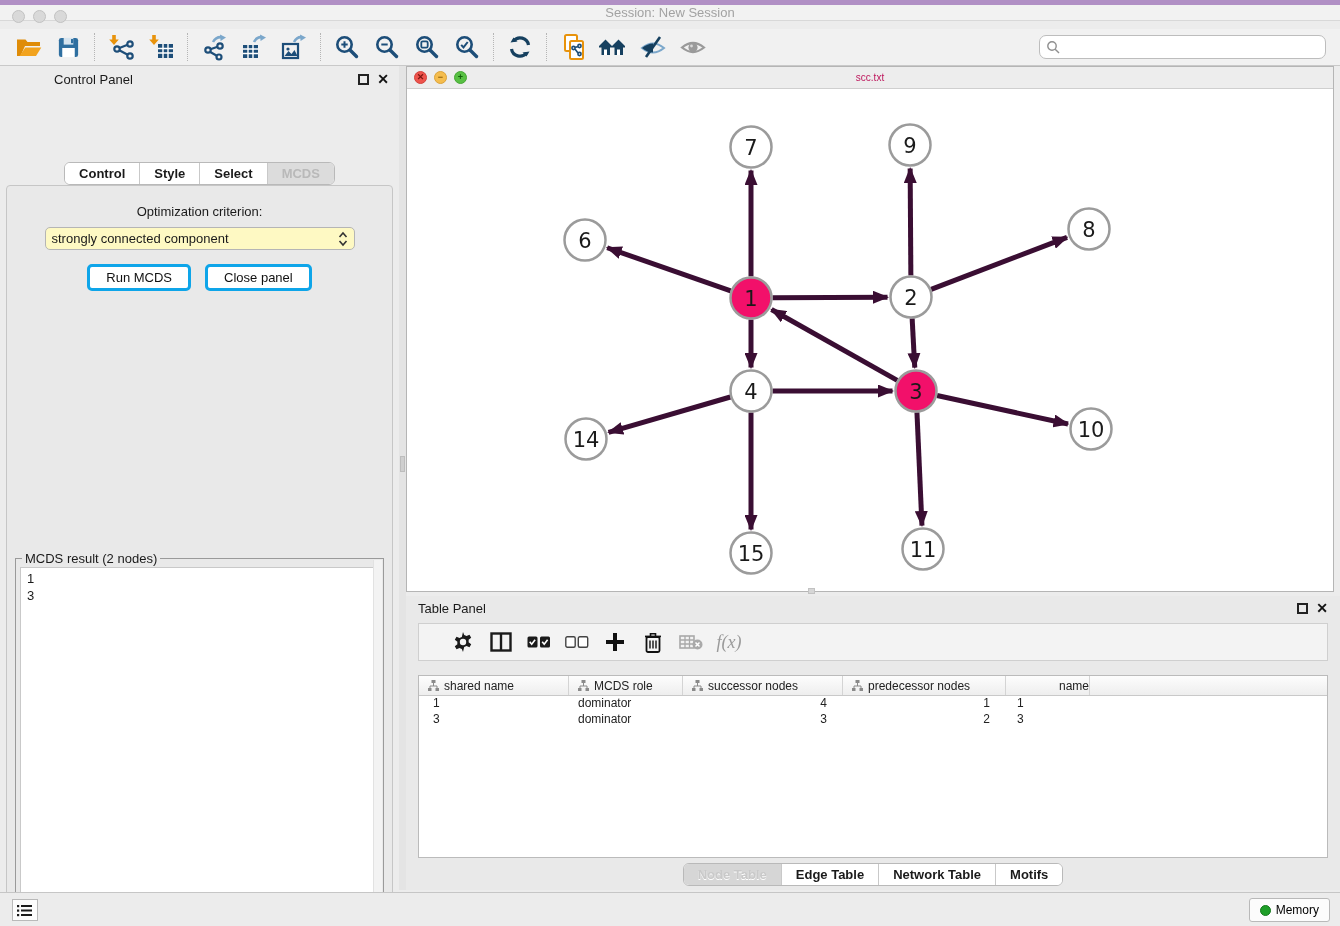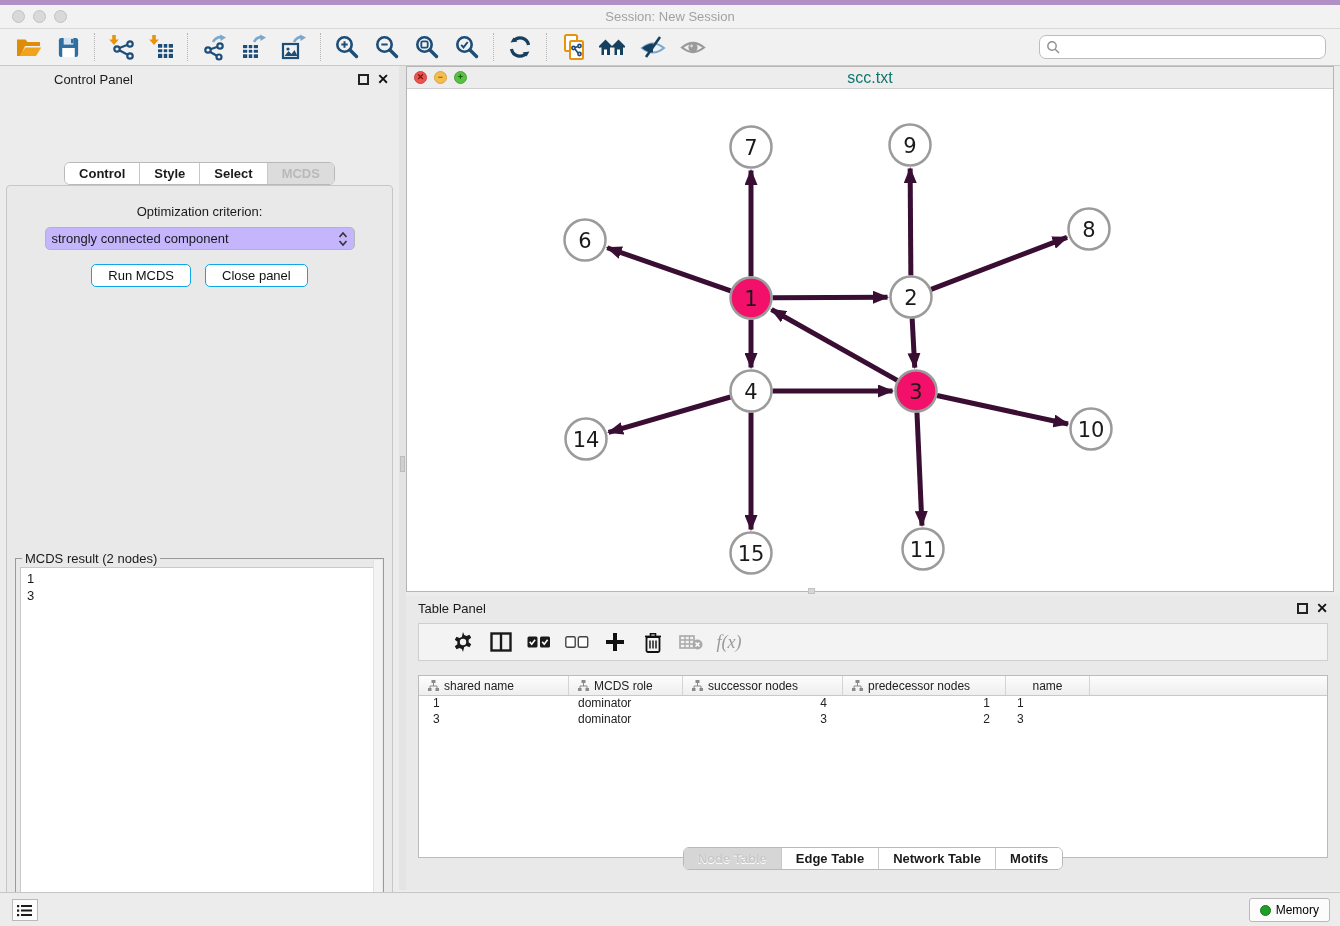--- a/index.html
+++ b/index.html
@@ -3,21 +3,21 @@
 <meta charset="utf-8">
 <style>
   * { margin:0; padding:0; box-sizing:border-box; }
   html,body { background:#d8d8d8; }
   body { font-family:"Liberation Sans", sans-serif; }
   .app { position:relative; width:1340px; height:926px; background:#ececec; overflow:hidden;
          font-size:13px; color:#1a1a1a; }
 
   
   .desktop-strip { position:absolute; left:0; top:0; width:1340px; height:5px; background:#b190c5; }
-  .titlebar { position:absolute; left:0; top:5px; width:1340px; height:24px; background:#f2f2f2;
+  .titlebar { position:absolute; left:0; top:5px; width:1340px; height:16px; background:#f2f2f2;
               border-bottom:1px solid #d8d8d8; display:flex; align-items:center; }
   .tl-group { position:absolute; left:12px; top:5px; display:flex; gap:8px; }
   .tl { width:13px; height:13px; border-radius:50%; background:#d9d9d9; border:1px solid #c2c2c2; }
   .win-title { width:100%; text-align:center; color:#a2a2a2; font-size:13px; }
 
   
   .toolbar { position:absolute; left:0; top:29px; width:1340px; height:37px; background:#f1f1f1;
              border-bottom:1px solid #c9c9c9; display:flex; align-items:center; padding-left:8px; }
   .tbtn { width:40px; height:32px; display:flex; align-items:center; justify-content:center;
           background:transparent; border:none; cursor:default; }
@@ -34,46 +34,46 @@
   .float-btn { width:11px; height:11px; border:2px solid #222; background:transparent; display:inline-block; }
   .close-btn { font-size:14px; font-weight:bold; color:#111; line-height:11px; }
   .cp-tabs { position:absolute; left:0; top:96px; width:100%; display:flex; justify-content:center; }
   .tabgroup { display:flex; border:1px solid #b9b9b9; border-radius:6px; overflow:hidden; background:#fff; }
   .tab { padding:3px 14px; font-size:13px; font-weight:bold; background:#fff; border-right:1px solid #c9c9c9; }
   .tab:last-child { border-right:none; }
   .tab.active { background:#dcdcdc; color:#b9b9b9; font-weight:bold; }
   .cp-body { position:absolute; left:6px; top:119px; width:387px; height:759px; background:#e9e9e9;
              border:1px solid #c6c6c6; border-radius:4px; }
   .opt-label { text-align:center; margin-top:18px; font-size:13px; }
-  .criterion { margin:8px auto 0; width:310px; height:23px; background:#c4b5fd; border:1px solid #b5b5b5;
+  .criterion { margin:8px auto 0; width:310px; height:23px; background:#fef9c3; border:1px solid #b5b5b5;
                border-radius:5px; display:flex; align-items:center; padding:0 6px; font-size:13px; }
   .criterion .cval { flex:1; }
   .mcds-btnrow { display:flex; justify-content:center; gap:14px; margin-top:14px; }
-  .aq-btn { background:#fff; border:1px solid #0ea5e9; border-radius:5px; padding:3px 16px; font-size:13px;
+  .aq-btn { background:#fff; border:3px solid #0ea5e9; border-radius:5px; padding:3px 16px; font-size:13px;
             font-family:"Liberation Sans",sans-serif; color:#111; }
   .result-box { position:absolute; left:8px; top:372px; width:369px; height:376px;
                 border:1px solid #9a9a9a; }
   .result-legend { position:absolute; left:6px; top:-8px; background:#e9e9e9; padding:0 3px; font-size:13px; }
   .result-area { position:absolute; left:4px; top:8px; right:4px; bottom:4px; background:#fff;
                  border:1px solid #c9c9c9; font-size:13px; line-height:17px; padding:2px 6px;
                  white-space:pre; overflow:hidden; }
   .result-scroll { position:absolute; right:1px; top:1px; bottom:1px; width:9px; background:#f3f3f3;
                    border-left:1px solid #e2e2e2; }
 
   
   .vsplit { position:absolute; left:399px; top:66px; width:7px; height:824px; background:#e4e4e4; }
   .vgrip { position:absolute; left:400px; top:456px; width:5px; height:16px; background:#cfcfcf; border:1px solid #bdbdbd; }
   .hgrip { position:absolute; left:808px; top:588px; width:7px; height:6px; background:#d6d6d6; border:1px solid #c2c2c2; }
 
   
   .net-frame { position:absolute; left:406px; top:66px; width:928px; height:526px; background:#fff;
                border:1px solid #b5b5b5; }
   .net-titlebar { height:22px; background:#ededed; border-bottom:1px solid #cfcfcf; position:relative;
                   display:flex; align-items:center; justify-content:center; }
-  .net-title { font-size:16px; color:#0f766e; }
+  .net-title { font-size:10px; color:#be185d; }
   .mac-lights { position:absolute; left:7px; top:4px; display:flex; gap:7px; }
   .ml { width:13px; height:13px; border-radius:50%; font-size:9px; font-weight:bold; display:flex;
         align-items:center; justify-content:center; line-height:1; }
   .ml.red { background:#ee544d; border:1px solid #d2423c; color:#7c1511; }
   .ml.yellow { background:#f5bd4e; border:1px solid #dba33a; color:#8a5d07; }
   .ml.green { background:#58c043; border:1px solid #46a634; color:#12610b; }
   .net-canvas { position:absolute; left:0; top:22px; width:926px; height:502px; background:#fff; }
 
   
   .table-panel { position:absolute; left:406px; top:596px; width:934px; height:294px; background:#e9e9e9; }
@@ -81,27 +81,27 @@
   .tp-head .ph-title { flex:1; }
   .tp-toolbar { position:absolute; left:12px; top:27px; width:910px; height:38px; background:#f3f3f3;
                 border:1px solid #cfcfcf; display:flex; align-items:center; gap:4px; padding-left:27px; }
   .tpbtn { width:34px; height:30px; display:flex; align-items:center; justify-content:center; background:transparent; border:none; }
   .fx { font-family:"Liberation Serif", serif; font-style:italic; font-size:18px; color:#9a9a9a; }
   .tp-table { position:absolute; left:12px; top:79px; width:910px; height:183px; background:#fff;
               border:1px solid #bbb; overflow:hidden; }
   .thead { display:flex; height:20px; border-bottom:1px solid #c9c9c9; background:linear-gradient(#fdfdfd,#eeeeee); }
   .th { display:flex; align-items:center; gap:5px; font-size:12px; color:#222; border-right:1px solid #d4d4d4;
         padding-left:9px; }
-  .th.center { justify-content:center; padding-left:0; }
+  .th.center { justify-content:flex-end; padding-left:0; }
   .trow { display:flex; height:16px; font-size:12px; color:#222; }
   .td { padding-left:9px; overflow:hidden; white-space:nowrap; }
   .td.r { text-align:right; padding-right:16px; padding-left:0; }
   .c0 { width:150px; } .c1 { width:114px; } .c2 { width:160px; } .c3 { width:163px; } .c4 { width:84px; }
   .td.c0 { padding-left:14px; } .td.c4 { padding-left:11px; }
-  .tp-tabs { position:absolute; left:0; bottom:20px; width:100%; display:flex; justify-content:center; }
+  .tp-tabs { position:absolute; left:0; bottom:4px; width:100%; display:flex; justify-content:center; }
   .tp-tabs .tab.active { background:#d6d6d6; color:#c9c9c9; text-shadow:0 1px 0 #fff; }
 
   
   .statusbar { position:absolute; left:0; top:892px; width:1340px; height:34px; background:#ececec;
                border-top:1px solid #c6c6c6; }
   .list-btn { position:absolute; left:12px; top:6px; width:26px; height:22px; background:#fcfcfc;
               border:1px solid #b9b9b9; display:flex; align-items:center; justify-content:center; }
   .memory-btn { position:absolute; right:10px; top:5px; height:24px; background:#fcfcfc; border:1px solid #b9b9b9;
                 border-radius:3px; display:flex; align-items:center; gap:5px; padding:0 10px; font-size:12px; }
   .memdot { width:11px; height:11px; border-radius:50%; background:#1e9e28; border:1px solid #14791c; }

